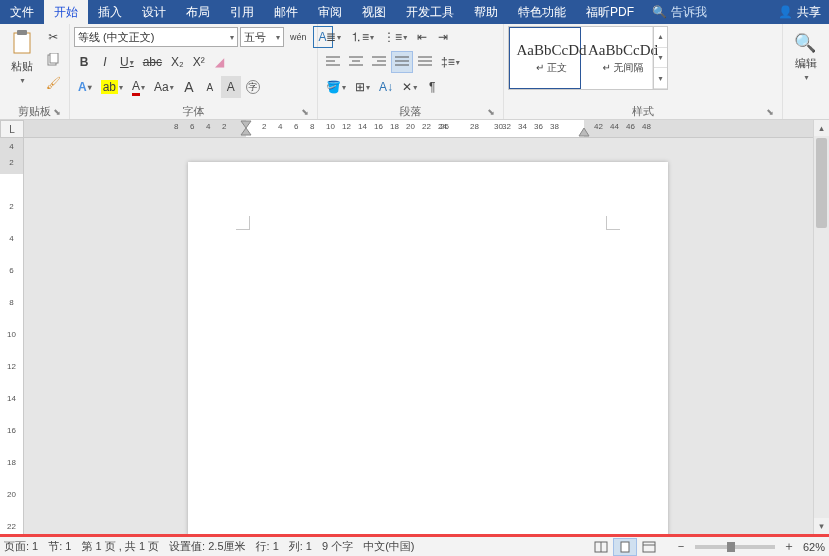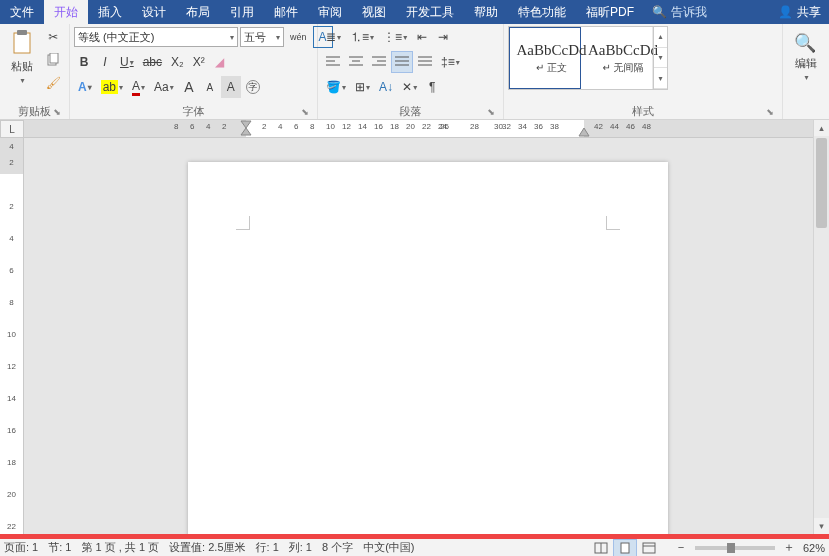--- a/index.html
+++ b/index.html
@@ -1,21 +1,21 @@
 <!DOCTYPE html>
 <html><head>
 <meta charset="utf-8">
 <style>
 * { margin: 0; padding: 0; box-sizing: border-box; font-family: "Microsoft YaHei", "Segoe UI", sans-serif; }
 body { width: 829px; height: 556px; overflow: hidden; background: #f1f1f1; display: flex; flex-direction: column; }
 
 
 .tabs-bar { height: 24px; background: #2b579a; display: flex; align-items: stretch; color: #fff; font-size: 12px; }
 .tab { padding: 0 10px; display: flex; align-items: center; cursor: pointer; white-space: nowrap; }
-.tab.active { background: #f3f3f3; color: #8b5cf6; }
+.tab.active { background: #f3f3f3; color: #1d4ed8; }
 .tabs-spacer { flex: 1; }
 .tell-me { display: flex; align-items: center; padding: 0 8px; color: #cfe0f4; gap: 4px; }
 .share-btn { display: flex; align-items: center; padding: 0 8px; gap: 4px; }
 
 
 .ribbon { height: 96px; background: #f3f3f3; border-bottom: 1px solid #d4d4d4; display: flex; }
 .group { display: flex; flex-direction: column; border-right: 1px solid #e1e1e1; padding: 2px 4px 0 4px; }
 .group-body { flex: 1; display: flex; align-items: flex-start; gap: 2px; }
 .group-label { height: 16px; font-size: 11px; color: #666; text-align: center; display: flex; align-items: center; justify-content: center; position: relative; }
 .group-launcher { position: absolute; right: 2px; bottom: 0; width: 12px; height: 12px; font-size: 9px; color: #888; cursor: pointer; }
@@ -54,21 +54,21 @@
 .page { position: absolute; left: 164px; top: 24px; width: 480px; height: 620px; background: #fff; box-shadow: 0 0 4px rgba(0,0,0,0.25); }
 .page .margin-mark { position: absolute; width: 14px; height: 14px; border-color: #c7c7c7; border-style: solid; border-width: 0; }
 .page .mm-tl { left: 48px; top: 54px; border-bottom-width: 1px; border-right-width: 1px; }
 .page .mm-tr { right: 48px; top: 54px; border-bottom-width: 1px; border-left-width: 1px; }
 .vscroll { width: 16px; background: #f1f1f1; border-left: 1px solid #d4d4d4; display: flex; flex-direction: column; }
 .sb-btn { height: 16px; display: flex; align-items: center; justify-content: center; font-size: 9px; color: #666; cursor: pointer; }
 .sb-track { flex: 1; background: #e9e9e9; position: relative; }
 .sb-thumb { position: absolute; left: 2px; right: 2px; top: 2px; height: 90px; background: #c2c2c2; border-radius: 2px; }
 
 
-.status { height: 22px; background: #f3f3f3; border-top: 5px solid #ef4444; display: flex; align-items: center; font-size: 11px; color: #444; padding: 0 4px; gap: 10px; }
+.status { height: 22px; background: #f3f3f3; border-top: 3px solid #ef4444; display: flex; align-items: center; font-size: 11px; color: #444; padding: 0 4px; gap: 10px; }
 .status .seg { white-space: nowrap; }
 .status-spacer { flex: 1; }
 .view-btns { display: flex; gap: 0; }
 .vbtn { width: 24px; height: 18px; display: flex; align-items: center; justify-content: center; border: 1px solid transparent; cursor: pointer; }
 .vbtn.active { background: #d0e0f0; border-color: #a3c0e8; }
 .zoom { display: flex; align-items: center; gap: 4px; }
 .zoom-track { width: 80px; height: 4px; background: #c9c9c9; position: relative; }
 .zoom-thumb { position: absolute; top: -3px; left: 40%; width: 8px; height: 10px; background: #888; }
 </style>
 </head>
@@ -383,21 +383,21 @@
   </div>
 </div>
 
 <div class="status">
   <span class="seg">页面: 1</span>
   <span class="seg">节: 1</span>
   <span class="seg">第 1 页 , 共 1 页</span>
   <span class="seg">设置值: 2.5厘米</span>
   <span class="seg">行: 1</span>
   <span class="seg">列: 1</span>
-  <span class="seg">8 个字</span>
+  <span class="seg">9 个字</span>
   <span class="seg">中文(中国)</span>
   <div class="status-spacer"></div>
   <div class="view-btns">
     <div class="vbtn">
         <svg width="14" height="12">
           <rect x="1" y="1" width="12" height="10" fill="none" stroke="#666"></rect>
           <line x1="7" y1="1" x2="7" y2="11" stroke="#666"></line>
         </svg>
       </div>
     <div class="vbtn active">

